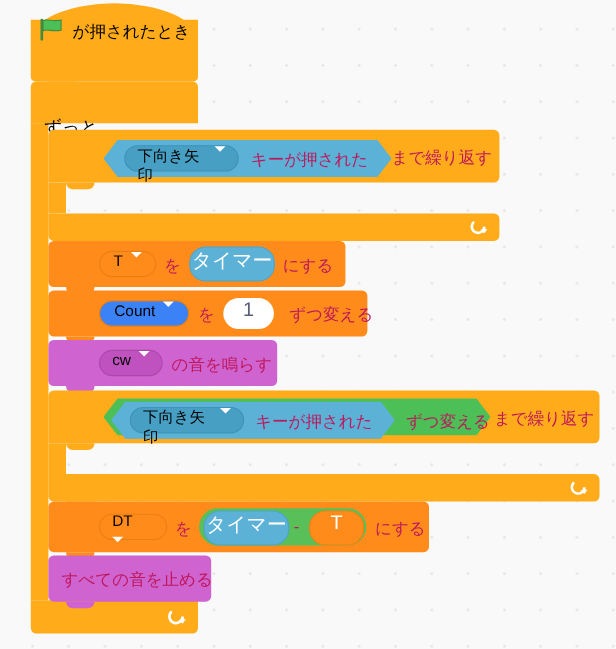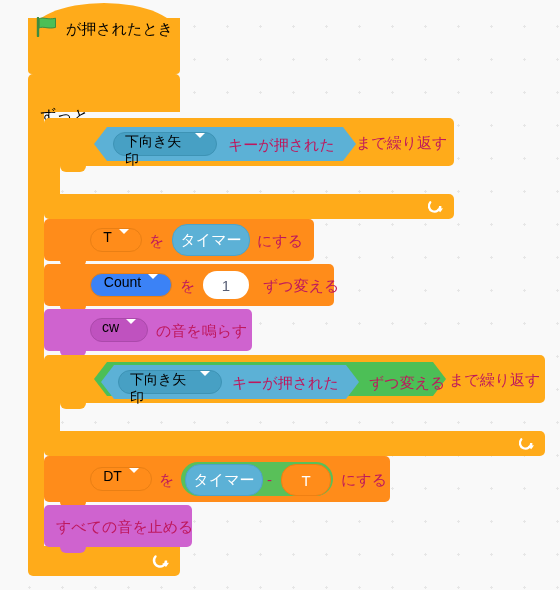--- a/index.html
+++ b/index.html
@@ -162,23 +162,22 @@
     border-right: 5px solid transparent;
     border-top: 5px solid #ffffff;
   }
 
   
   .oval {
     position: absolute;
     height: 30px;
     border-radius: 15px;
     display: flex;
-    align-items: center;
     justify-content: center;
-    font-size: 15px;
+    font-size: 18px;
     color: #ffffff;
   }
   .oval-sense { background: #5CB1D6; border: 1px solid #4fa3c7; }
   .oval-var   { background: #FF8C1A; border: 1px solid #ef8013; }
 
   
   .stack {
     position: absolute;
     border-radius: 5px;
     background: #FF8C1A;
@@ -310,21 +309,21 @@
 
     <svg class="ru2-arrow" viewBox="0 0 18 18">
       <path d="M3.5 4.5 A6 6 0 1 0 14 8.5 L14 12.5" stroke="#ffffff" stroke-width="2.4" fill="none" stroke-linecap="round"></path>
       <path d="M10.2 11.6 L14 15 L17 10.8 Z" fill="#ffffff"></path>
     </svg>
   </div>
 
   <div>
     <div class="blk stack" style="left:44px; top:456px; width:346px; height:46px;"></div>
     <div class="notch" style="left:60px; top:502px; background:#FF8C1A;"></div>
-    <div class="pill pill-var" style="left:90px; top:467px; width:62px; background:#FF8C1A;">
+    <div class="pill pill-var" style="left:90px; top:467px; width:62px; background:#FF8C1A;flex-direction:column;">
       <span>DT</span>
       <span class="caret"></span>
     </div>
     <span class="lbl" style="left:159px; top:471px;">を</span>
 
     <div class="op-oval" style="left:181px; top:462px; width:152px;"></div>
     <div class="oval oval-sense" style="left:185px; top:464px; width:76px; height:30px;">
       <span>タイマー</span>
     </div>
     <span class="lbl" style="left:267px; top:471px;">-</span>

